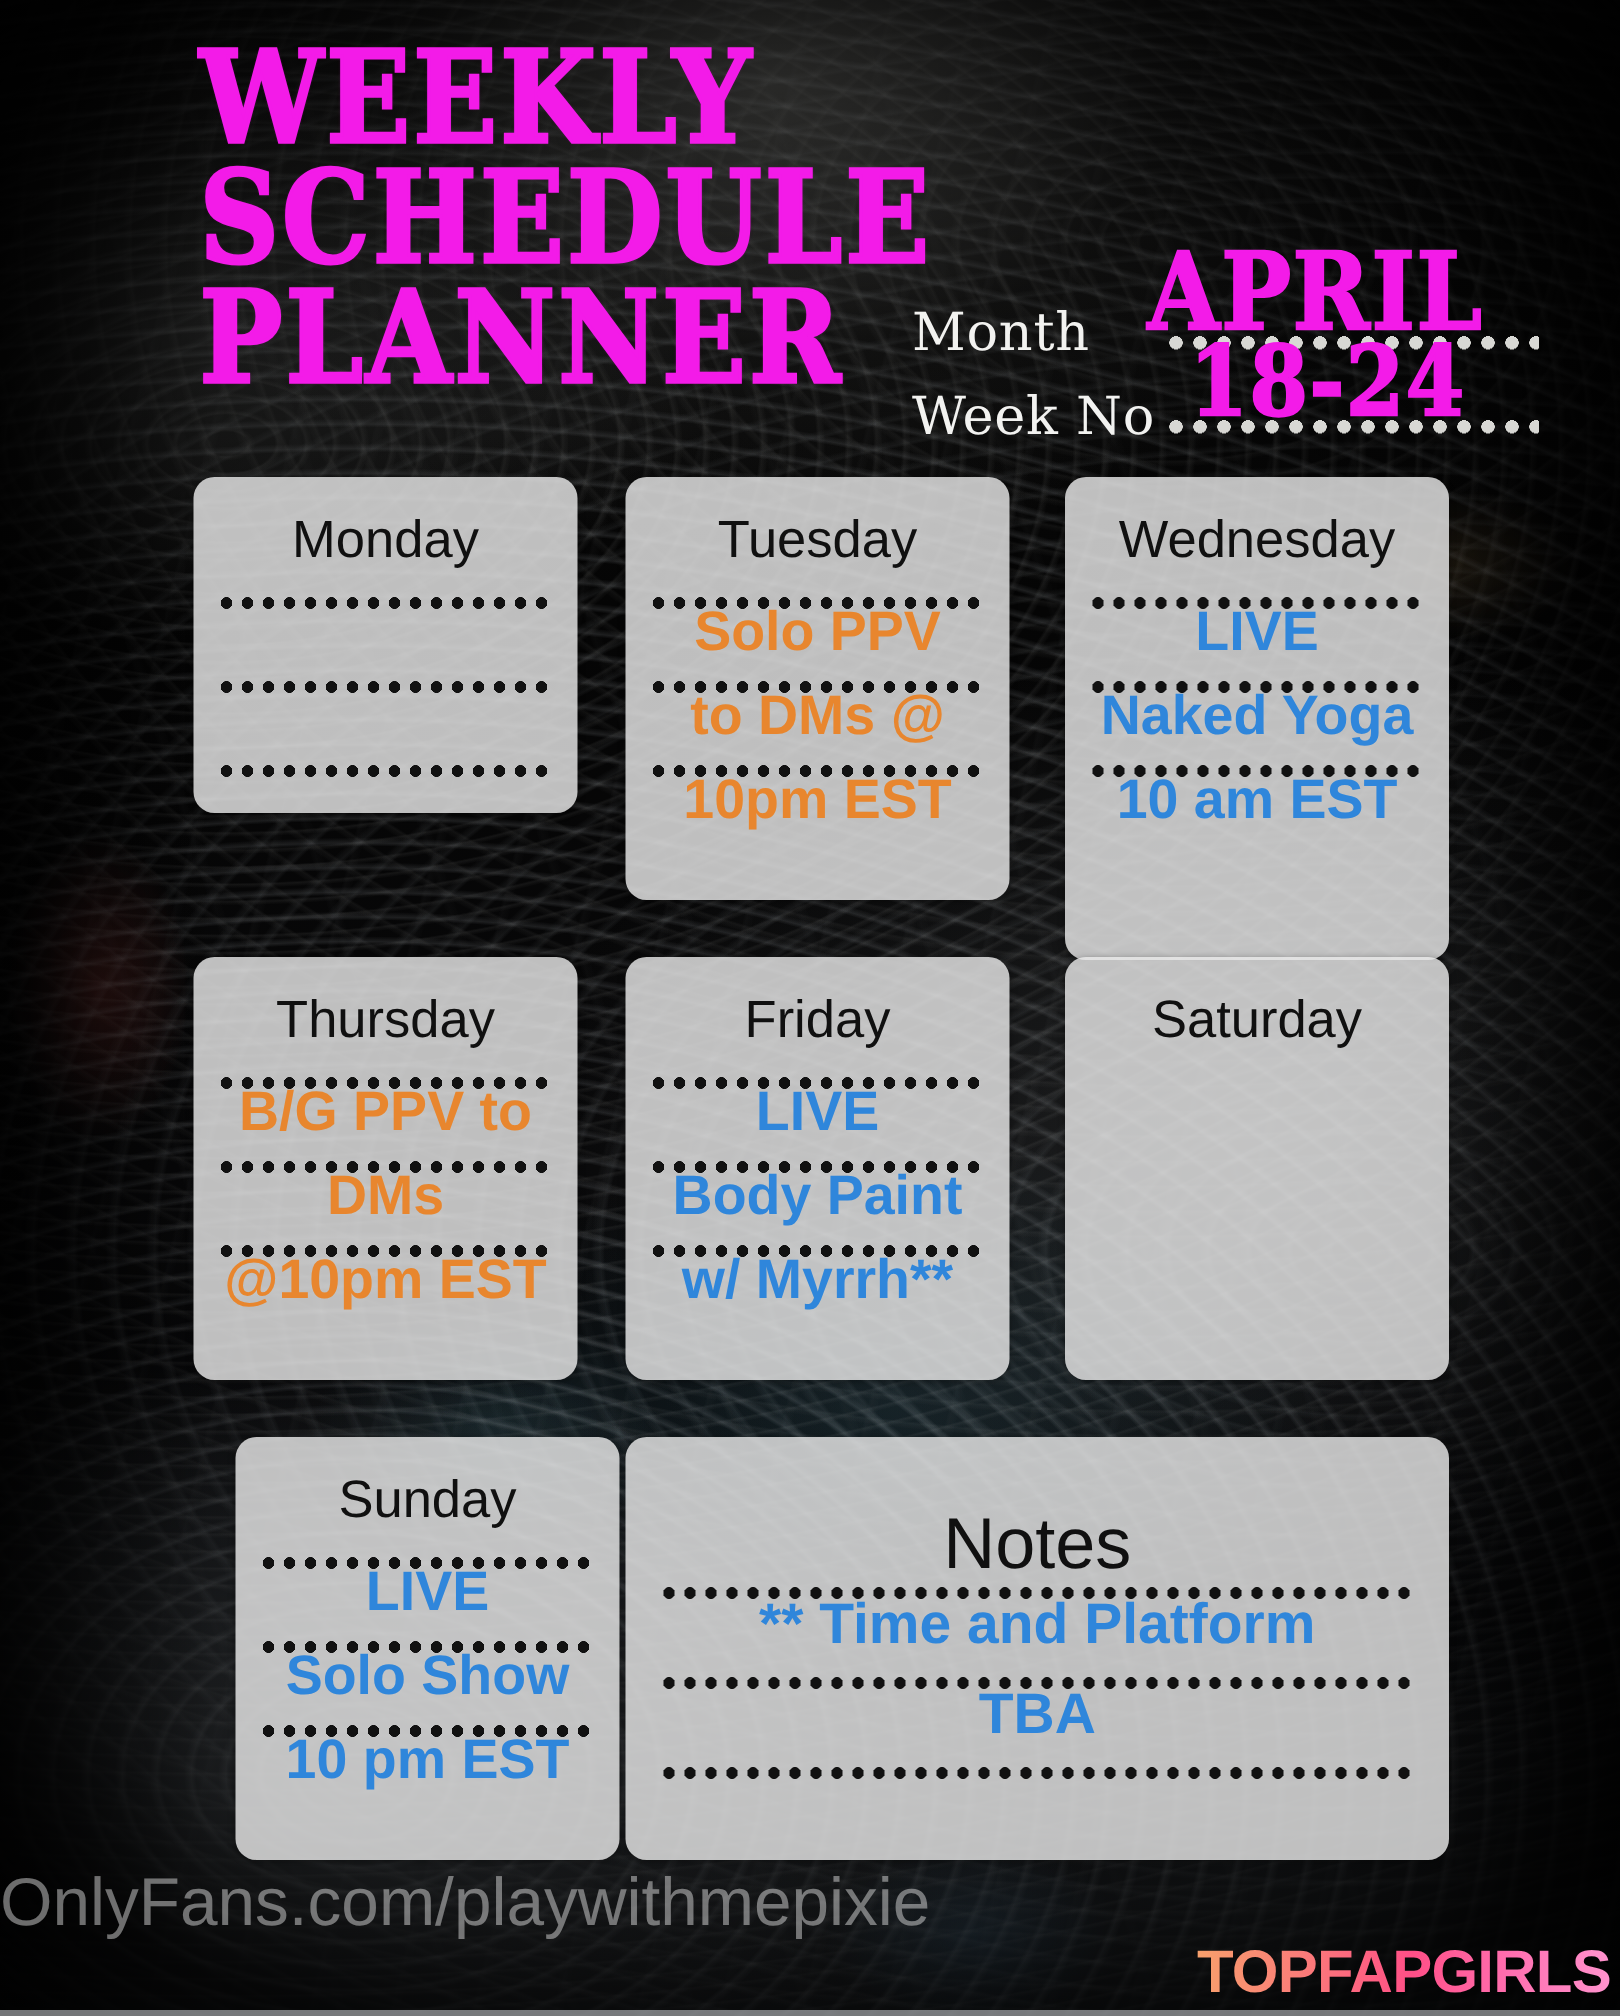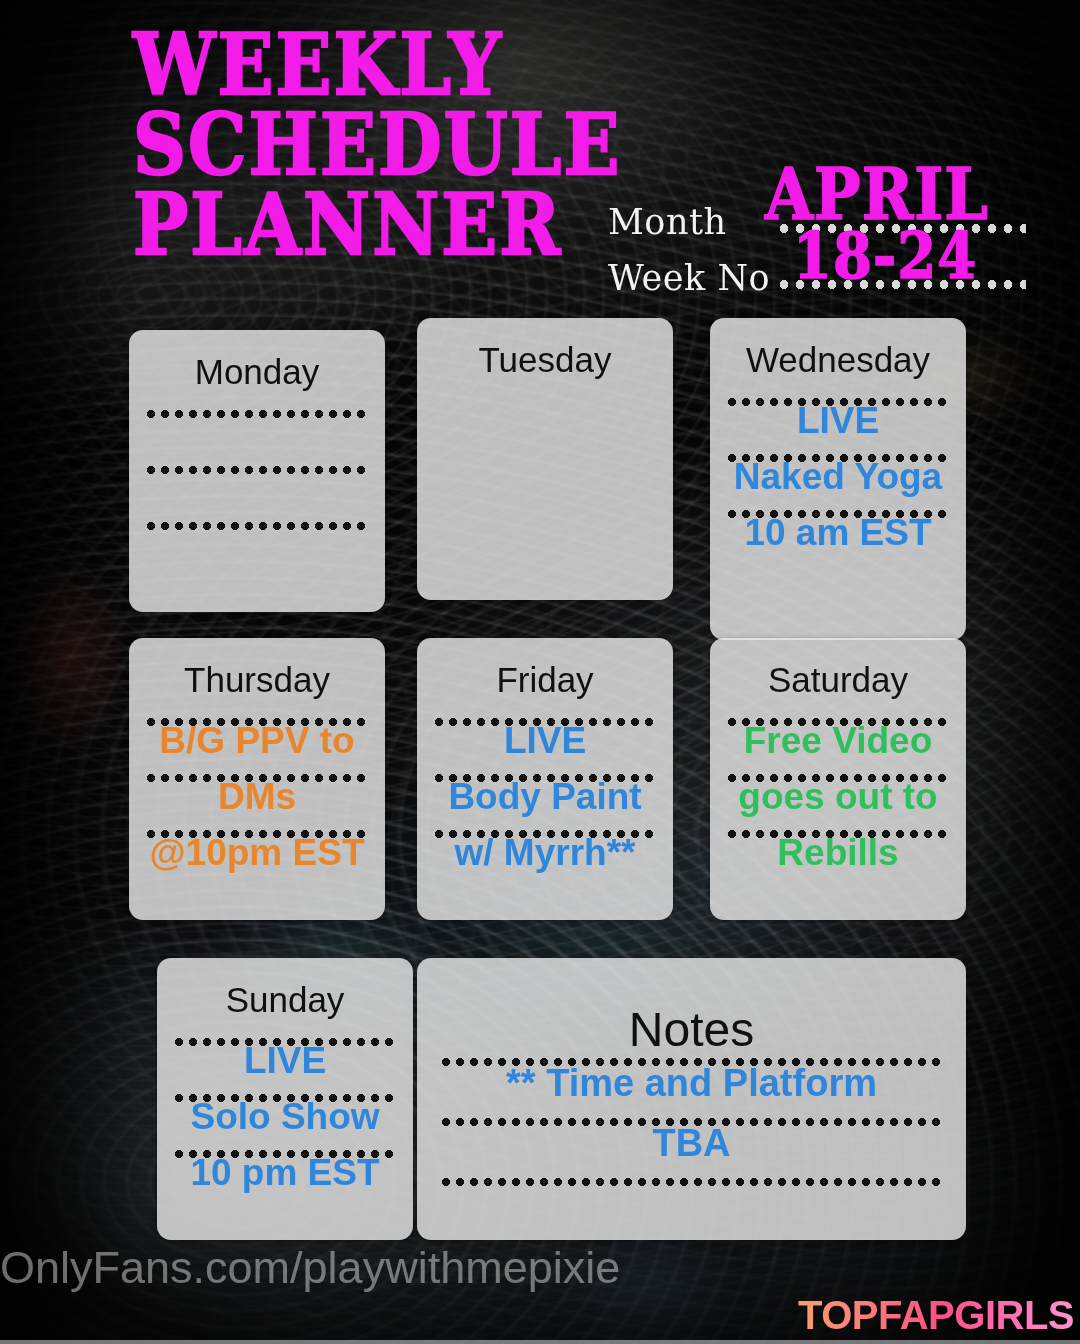--- a/index.html
+++ b/index.html
@@ -264,21 +264,21 @@
     width: 116%;
     text-align: center;
     font-family: "Liberation Sans", sans-serif;
     font-weight: 700;
     font-size: 37px;
     line-height: 1.05;
     white-space: nowrap;
   }
 
   
-  #card-monday    { left: 129px; top: 12px;   width: 256px; height: 282px; }
+  #card-monday    { left: 129px; top: 0px;   width: 256px; height: 224px; }
   #card-tuesday   { left: 417px; top: 0px;   width: 256px; height: 282px; }
   #card-wednesday { left: 710px; top: 0px;   width: 256px; height: 322px; }
 
   #card-thursday  { left: 129px; top: 320px; width: 256px; height: 282px; }
   #card-friday    { left: 417px; top: 320px; width: 256px; height: 282px; }
   #card-saturday  { left: 710px; top: 320px; width: 256px; height: 282px; }
 
   #card-sunday    { left: 129px; top: 640px; width: 256px; height: 282px; margin-left: 28px; }
   #card-notes     { left: 417px; top: 640px; width: 549px; height: 282px; }
 
@@ -396,20 +396,34 @@
         </div>
         <div class="entry-row">
           <span class="rule"></span>
           <span class="entry-text c-none"></span>
         </div>
       </div>
     </div>
 
     <div class="card" id="card-tuesday">
       <div class="card-title">Tuesday</div>
+      <div class="card-body">
+        <div class="entry-row">
+          <span class="rule"></span>
+          <span class="entry-text c-orange">Solo PPV</span>
+        </div>
+        <div class="entry-row">
+          <span class="rule"></span>
+          <span class="entry-text c-orange">to DMs @</span>
+        </div>
+        <div class="entry-row">
+          <span class="rule"></span>
+          <span class="entry-text c-orange">10pm EST</span>
+        </div>
+      </div>
     </div>
 
     <div class="card" id="card-wednesday">
       <div class="card-title">Wednesday</div>
       <div class="card-body">
         <div class="entry-row">
           <span class="rule"></span>
           <span class="entry-text c-blue">LIVE</span>
         </div>
         <div class="entry-row">
@@ -454,34 +468,20 @@
         </div>
         <div class="entry-row">
           <span class="rule"></span>
           <span class="entry-text c-blue">w/ Myrrh**</span>
         </div>
       </div>
     </div>
 
     <div class="card" id="card-saturday">
       <div class="card-title">Saturday</div>
-      <div class="card-body">
-        <div class="entry-row">
-          <span class="rule"></span>
-          <span class="entry-text c-green">Free Video</span>
-        </div>
-        <div class="entry-row">
-          <span class="rule"></span>
-          <span class="entry-text c-green">goes out to</span>
-        </div>
-        <div class="entry-row">
-          <span class="rule"></span>
-          <span class="entry-text c-green">Rebills</span>
-        </div>
-      </div>
     </div>
 
     <div class="card" id="card-sunday">
       <div class="card-title">Sunday</div>
       <div class="card-body">
         <div class="entry-row">
           <span class="rule"></span>
           <span class="entry-text c-blue">LIVE</span>
         </div>
         <div class="entry-row">

